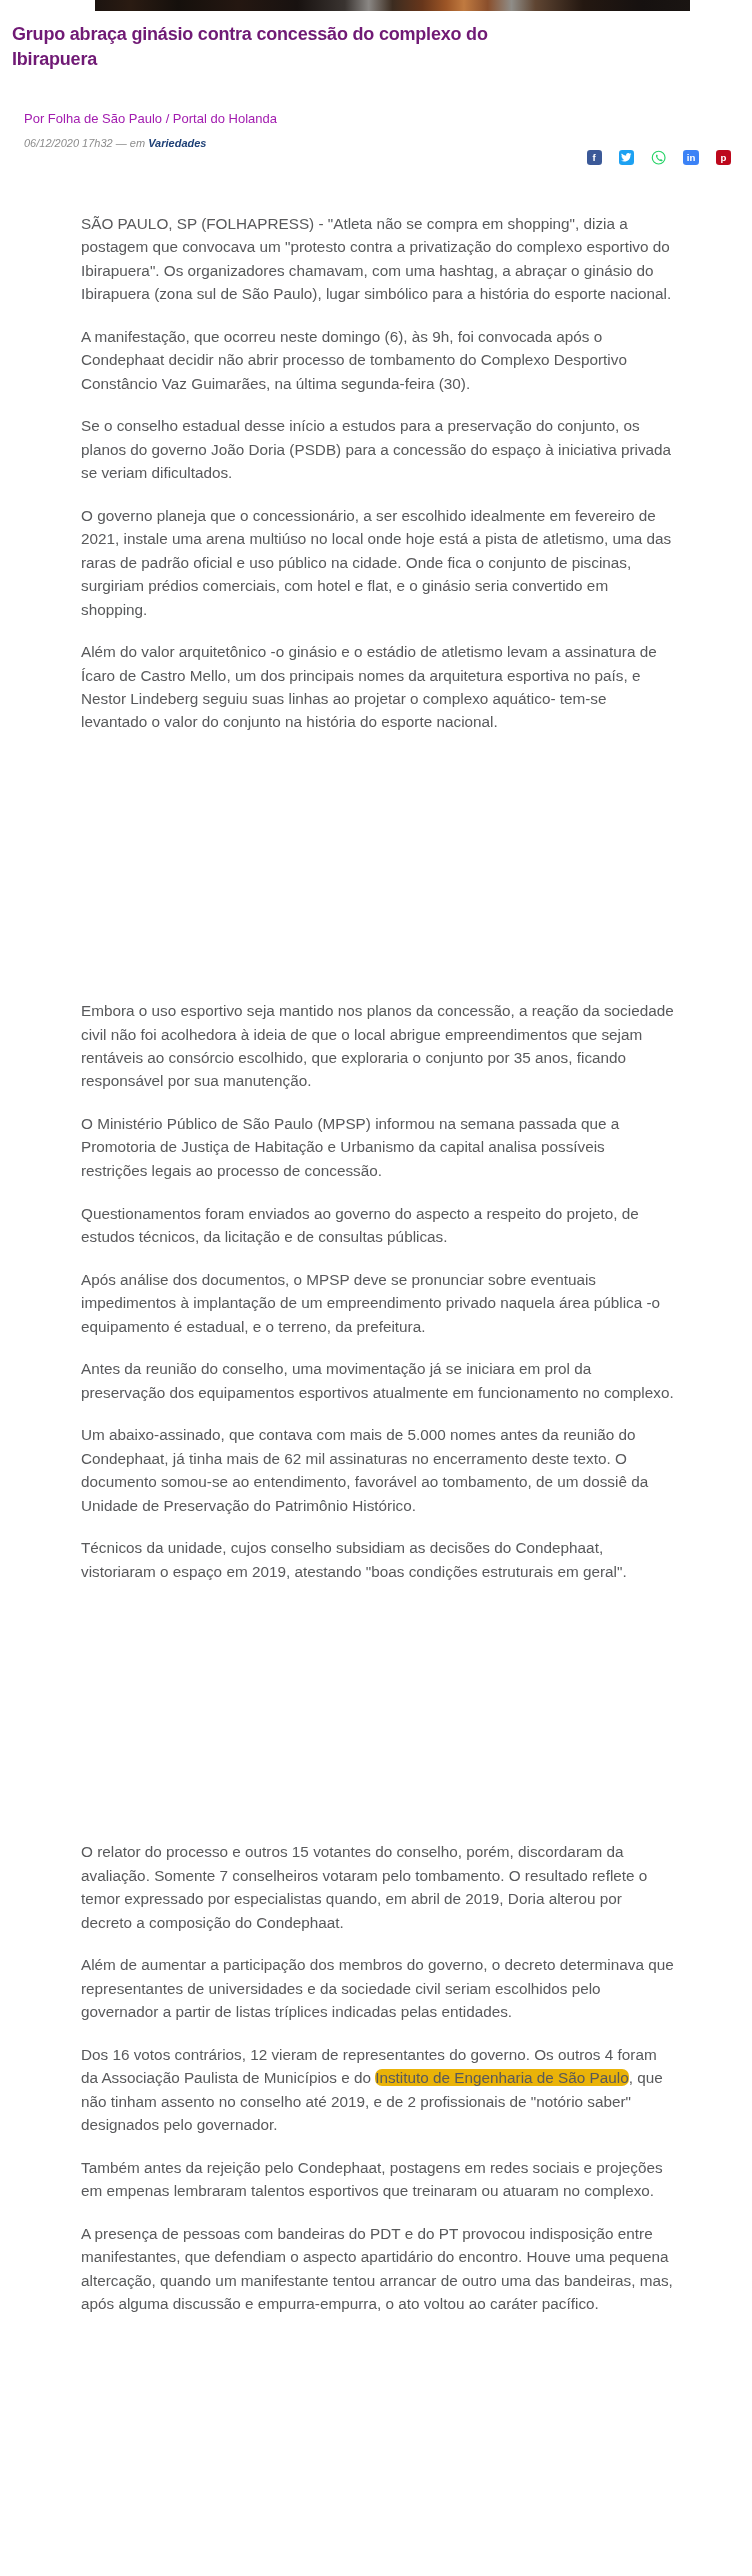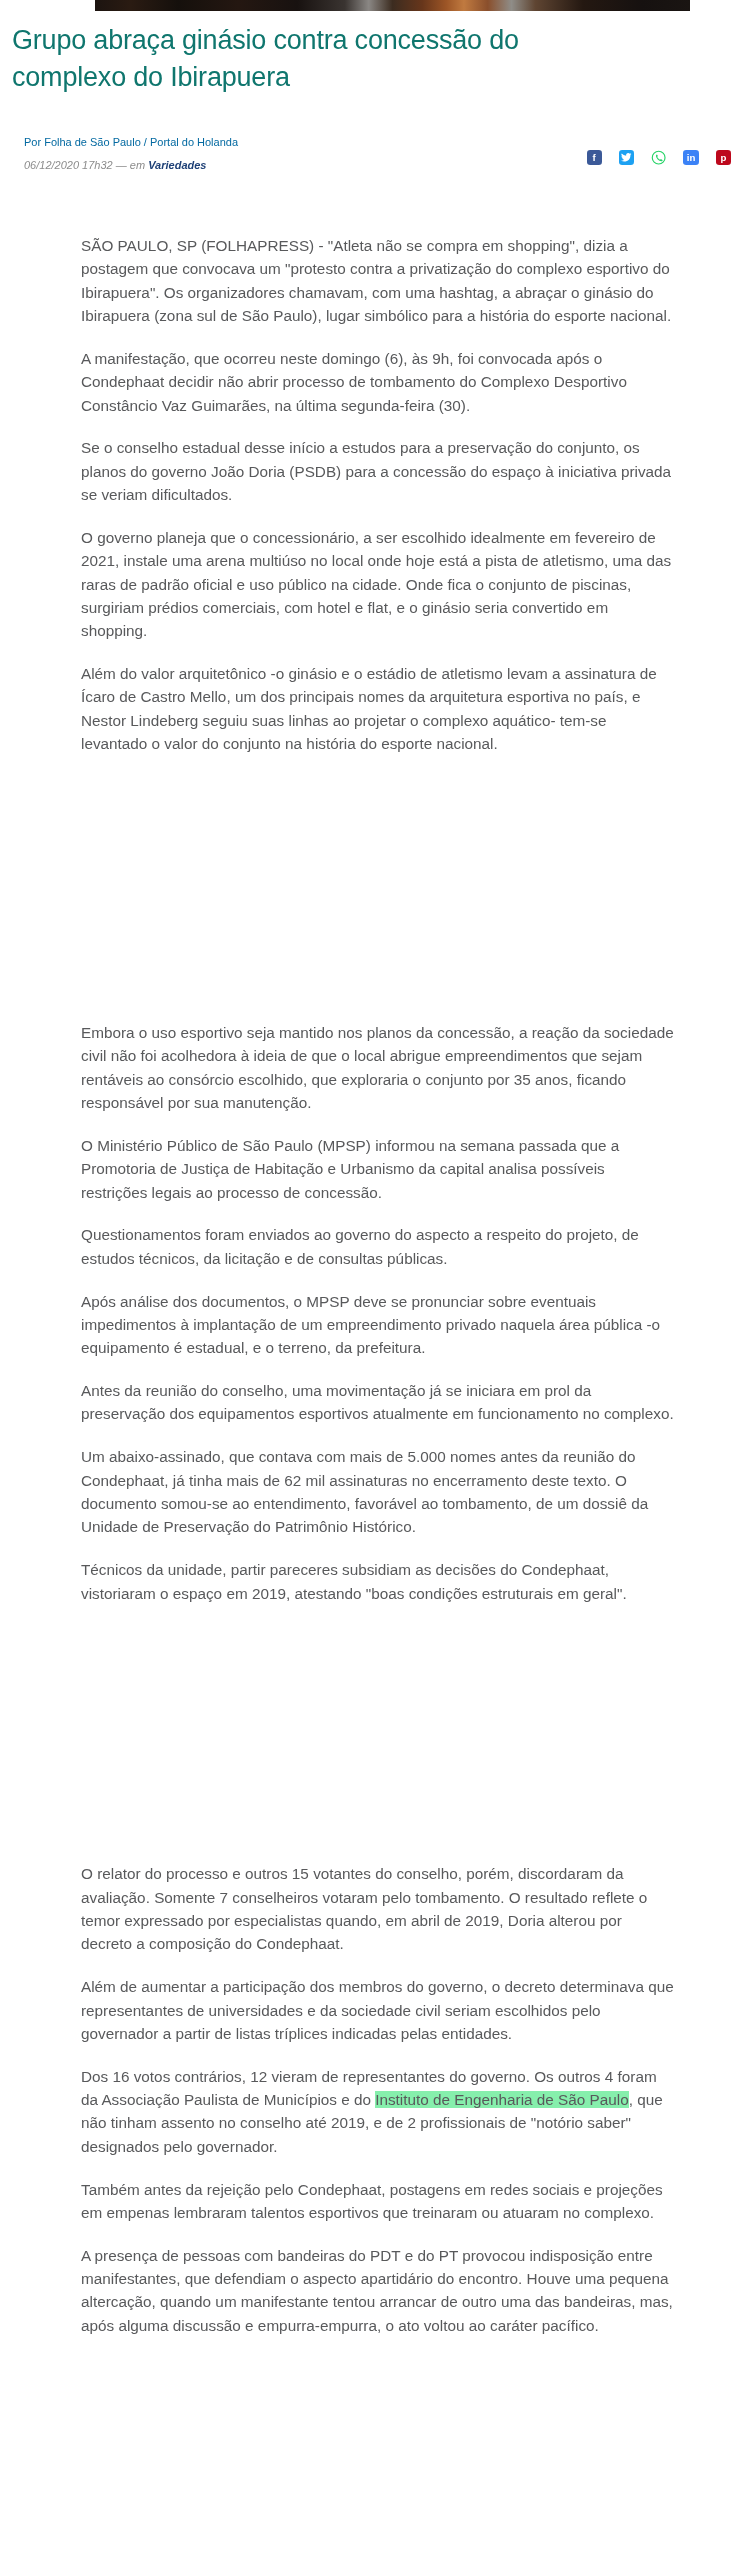--- a/index.html
+++ b/index.html
@@ -20,32 +20,32 @@
     height: 10.5px;
     background: linear-gradient(90deg,
       #1c1410 0%, #2a1b12 6%, #15100c 14%, #241711 24%, #181210 34%,
       #3a3431 42%, #8a8784 46%, #3c2c20 50%, #67361b 55%, #9c5526 59%,
       #c07a40 62%, #8a4f2c 66%, #8f8d88 70%, #5f4532 74%, #241811 82%,
       #161110 92%, #1a1512 100%);
   }
   h1.article-title {
     margin: 11.3px 12px 0 12px;
     max-width: 548px;
-    font-size: 27px;
+    font-size: 18px;
     line-height: 1.38;
-    font-weight: 400;
+    font-weight: 700;
     letter-spacing: -0.2px;
-    color: #0f766e;
+    color: #701a75;
   }
   .meta {
     margin: 40px 24px 0 24px;
   }
   .byline {
-    font-size: 11px;
-    color: #0369a1;
+    font-size: 13px;
+    color: #a21caf;
   }
   .dateline {
     margin-top: 10.5px;
     font-size: 11px;
     color: #8c8c8c;
     font-style: italic;
   }
   .category-link {
     color: #1e4076;
     font-weight: 700;
@@ -82,21 +82,22 @@
     margin: 63px 0 0 81px;
     width: 594px;
     font-size: 15.3px;
     line-height: 23.4px;
     color: #58595b;
   }
   .article-body p {
     margin: 0 0 19.3px 0;
   }
   .hl {
-    background: #86efac;
+    background: #eab308;
+    border-radius: 7px;
   }
   .ad-gap {
     width: 100%;
   }
 </style>
 </head>
 <body>
 
 <div class="hero-strip"></div>
 
@@ -140,21 +141,21 @@
     <p><span>Se o conselho estadual desse início a estudos para a preservação do conjunto, os planos do governo João Doria (PSDB) para a concessão do espaço à iniciativa privada se veriam dificultados.</span></p>
     <p><span>O governo planeja que o concessionário, a ser escolhido idealmente em fevereiro de 2021, instale uma arena multiúso no local onde hoje está a pista de atletismo, uma das raras de padrão oficial e uso público na cidade. Onde fica o conjunto de piscinas, surgiriam prédios comerciais, com hotel e flat, e o ginásio seria convertido em shopping.</span></p>
     <p><span>Além do valor arquitetônico -o ginásio e o estádio de atletismo levam a assinatura de Ícaro de Castro Mello, um dos principais nomes da arquitetura esportiva no país, e Nestor Lindeberg seguiu suas linhas ao projetar o complexo aquático- tem-se levantado o valor do conjunto na história do esporte nacional.</span></p>
     <div class="ad-gap" style="height: 246px;"></div>
     <p><span>Embora o uso esportivo seja mantido nos planos da concessão, a reação da sociedade civil não foi acolhedora à ideia de que o local abrigue empreendimentos que sejam rentáveis ao consórcio escolhido, que exploraria o conjunto por 35 anos, ficando responsável por sua manutenção.</span></p>
     <p><span>O Ministério Público de São Paulo (MPSP) informou na semana passada que a Promotoria de Justiça de Habitação e Urbanismo da capital analisa possíveis restrições legais ao processo de concessão.</span></p>
     <p><span>Questionamentos foram enviados ao governo do aspecto a respeito do projeto, de estudos técnicos, da licitação e de consultas públicas.</span></p>
     <p><span>Após análise dos documentos, o MPSP deve se pronunciar sobre eventuais impedimentos à implantação de um empreendimento privado naquela área pública -o equipamento é estadual, e o terreno, da prefeitura.</span></p>
     <p><span>Antes da reunião do conselho, uma movimentação já se iniciara em prol da preservação dos equipamentos esportivos atualmente em funcionamento no complexo.</span></p>
     <p><span>Um abaixo-assinado, que contava com mais de 5.000 nomes antes da reunião do Condephaat, já tinha mais de 62 mil assinaturas no encerramento deste texto. O documento somou-se ao entendimento, favorável ao tombamento, de um dossiê da Unidade de Preservação do Patrimônio Histórico.</span></p>
-    <p><span>Técnicos da unidade, partir pareceres subsidiam as decisões do Condephaat, vistoriaram o espaço em 2019, atestando "boas condições estruturais em geral".</span></p>
+    <p><span>Técnicos da unidade, cujos conselho subsidiam as decisões do Condephaat, vistoriaram o espaço em 2019, atestando "boas condições estruturais em geral".</span></p>
     <div class="ad-gap" style="height: 238px;"></div>
     <p><span>O relator do processo e outros 15 votantes do conselho, porém, discordaram da avaliação. Somente 7 conselheiros votaram pelo tombamento. O resultado reflete o temor expressado por especialistas quando, em abril de 2019, Doria alterou por decreto a composição do Condephaat.</span></p>
     <p><span>Além de aumentar a participação dos membros do governo, o decreto determinava que representantes de universidades e da sociedade civil seriam escolhidos pelo governador a partir de listas tríplices indicadas pelas entidades.</span></p>
     <p><span>Dos 16 votos contrários, 12 vieram de representantes do governo. Os outros 4 foram da Associação Paulista de Municípios e do </span><span class="hl">Instituto de Engenharia de São Paulo</span><span>, que não tinham assento no conselho até 2019, e de 2 profissionais de "notório saber" designados pelo governador.</span></p>
     <p><span>Também antes da rejeição pelo Condephaat, postagens em redes sociais e projeções em empenas lembraram talentos esportivos que treinaram ou atuaram no complexo.</span></p>
     <p><span>A presença de pessoas com bandeiras do PDT e do PT provocou indisposição entre manifestantes, que defendiam o aspecto apartidário do encontro. Houve uma pequena altercação, quando um manifestante tentou arrancar de outro uma das bandeiras, mas, após alguma discussão e empurra-empurra, o ato voltou ao caráter pacífico.</span></p>
   </div>
 
 
 </body></html>

